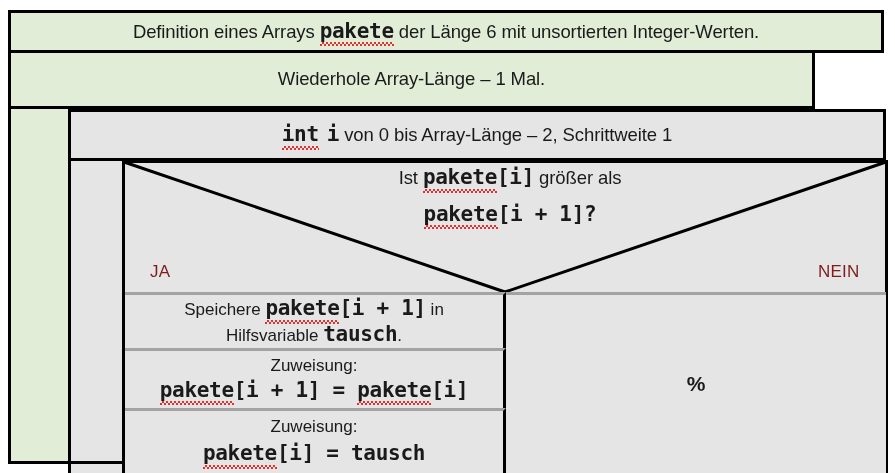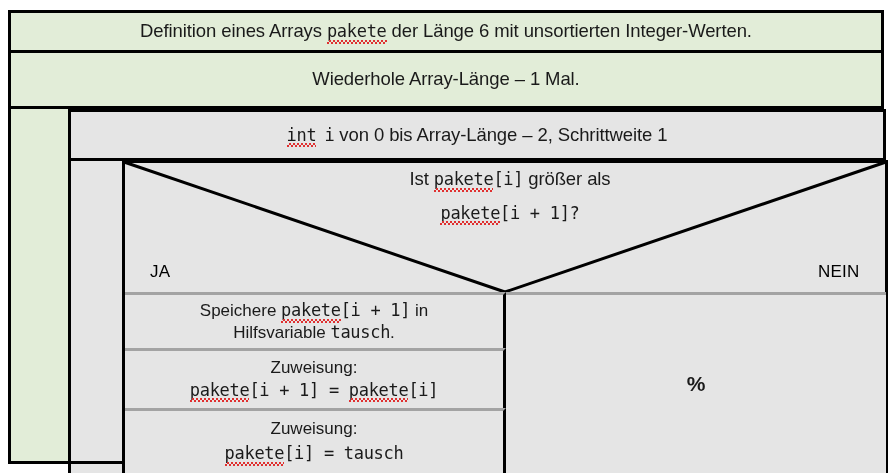--- a/index.html
+++ b/index.html
@@ -25,58 +25,58 @@
   .center{
     display:flex;align-items:center;justify-content:center;
     text-align:center;line-height:1.22;
   }
 
   
   .txt{font-size:18.5px;letter-spacing:-0.1px;padding-left:12px;}
   .txt-sm{font-size:17px;}
   .mono{
     font-family:"DejaVu Sans Mono","Liberation Mono",monospace;
-    font-size:17px;font-weight:400;letter-spacing:-0.3px;
+    font-size:21px;font-weight:700;letter-spacing:-0.3px;
   }
   
   .sq{
     position:relative;display:inline-block;
   }
   .sq::after{
     content:"";position:absolute;left:0;right:0;bottom:-2px;height:4px;
     background-image:
       radial-gradient(circle at 1px 3px, #e03030 1.1px, transparent 1.3px),
       radial-gradient(circle at 3px 1px, #e03030 1.1px, transparent 1.3px);
     background-size:4px 4px;
     background-repeat:repeat-x;
     pointer-events:none;
   }
 
   
   .branch-label{
-    position:absolute;font-size:17px;color:#000000;letter-spacing:0.2px;
+    position:absolute;font-size:17px;color:#7f1d1d;letter-spacing:0.2px;
   }
 
   
   .diamond-svg{position:absolute;left:0;top:0;pointer-events:none;}
 
   .nein-mark{font-size:21px;font-weight:700;font-family:"Liberation Sans",sans-serif;}
 </style>
 </head>
 <body>
 
 <div id="stage">
 
   <div class="abs green bdr center txt" style="left:8px;top:10px;width:876px;height:43px;padding:0 14px;">
     <div>
       <span>Definition eines Arrays </span><span class="mono sq">pakete</span><span> der Länge 6 mit unsortierten Integer-Werten.</span>
     </div>
   </div>
 
-  <div class="abs green bdr-l bdr-r bdr-b center txt" style="left:8px;top:53px;width:876px;height:56px;padding:0 14px;border-top:0;">
+  <div class="abs green bdr-l bdr-r bdr-b center txt" style="left:8px;top:53px;width:807px;height:56px;padding:0 14px;border-top:0;">
     <span>Wiederhole Array-Länge – 1 Mal.</span>
   </div>
 
   <div class="abs green bdr-l bdr-r bdr-b" style="left:8px;top:109px;width:876px;height:355px;border-top:0;"></div>
 
   <div class="abs gray bdr" style="left:68px;top:109px;width:818px;height:364px;border-bottom:0;"></div>
 
   <div class="abs gray bdr-b center txt" style="left:71px;top:112px;width:812px;height:49px;padding:0 10px;">
     <div>
       <span class="mono sq">int</span><span class="mono" style="padding-left:8px;">i</span><span> von 0 bis Array-Länge – 2, Schrittweite 1</span>

